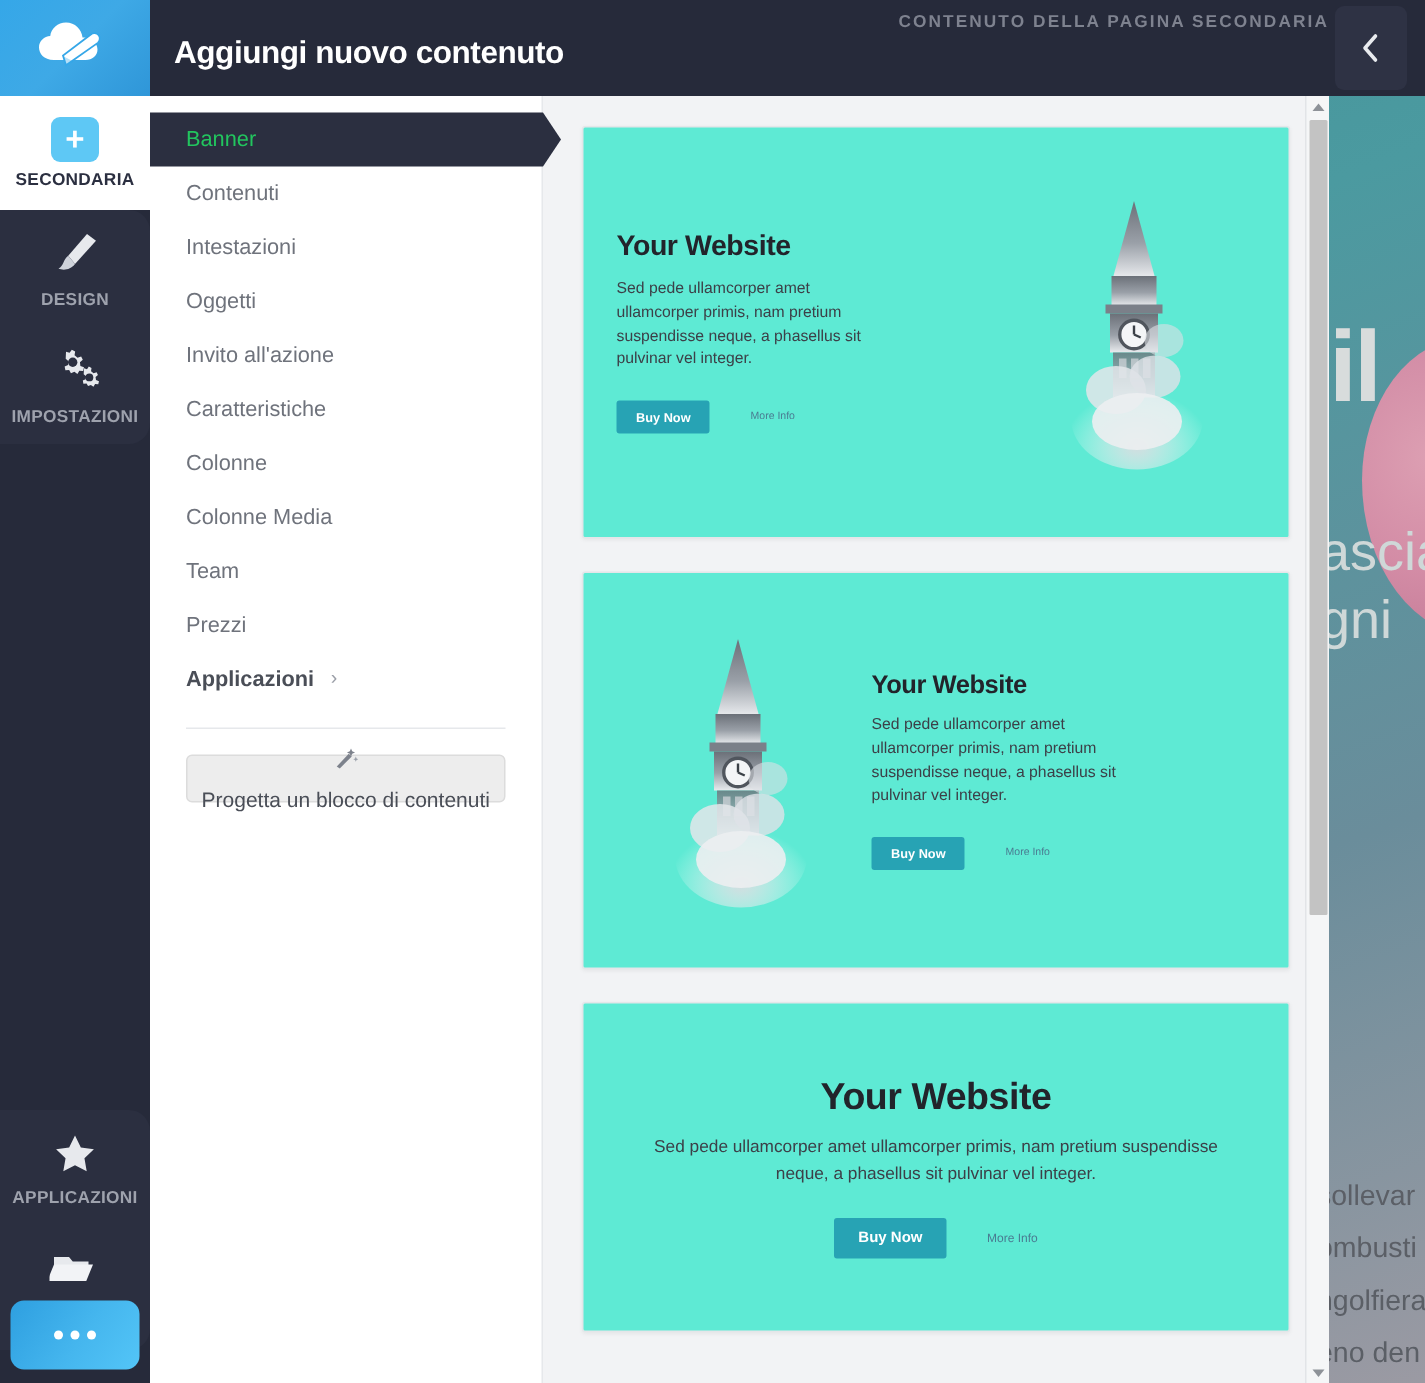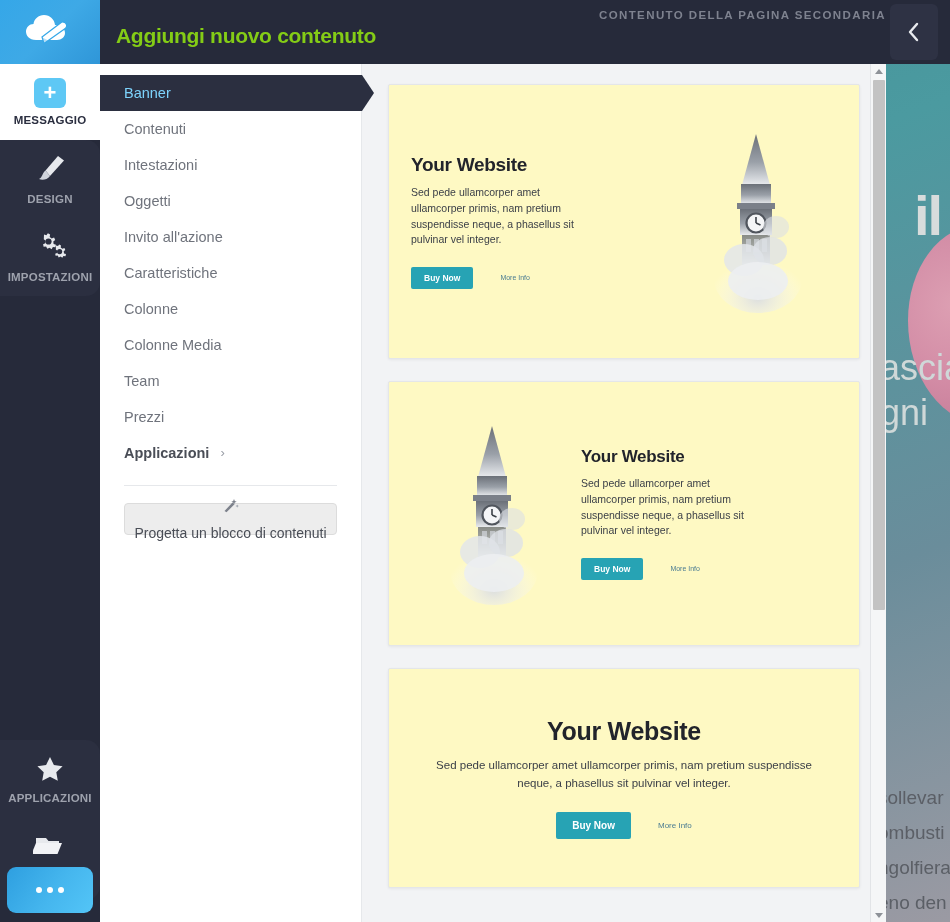--- a/index.html
+++ b/index.html
@@ -9,25 +9,24 @@
     font-family: "Liberation Sans", sans-serif;
     background: #ffffff;
   }
 
   
   .bg-page {
     position: absolute; inset: 0;
     background: linear-gradient(160deg, #3f8d93 0%, #4b9aa0 35%, #6a8d9b 70%, #9b9aa3 100%);
   }
   .bg-hero-title {
-    position: absolute; left: 886px; top: 188px;
-    font-size: 56px; font-weight: 700; color: #d8dcdc;
+    position: absolute; left: 886px; top: 211px;
+    font-size: 67px; font-weight: 700; color: #d8dcdc;
     letter-spacing: -2px; line-height: 1;
     white-space: nowrap;
-    padding-left: 28px;
   }
   .bg-hero-sub {
     position: absolute; left: 880px; top: 345px;
     font-size: 36px; color: #cfd8d8; line-height: 1.25;
     white-space: nowrap;
   }
   .bg-body-text {
     position: absolute; left: 878px; top: 780px;
     font-size: 19px; color: #5b5f66; line-height: 1.85;
     white-space: nowrap;
@@ -60,21 +59,21 @@
     position: absolute; left: 100px; top: 0; width: 786px; height: 64px;
     background: #262a3a;
     padding: 9px 0 0 16px;
     z-index: 5;
   }
   .header-eyebrow {
     font-size: 11.5px; font-weight: 700; letter-spacing: 1.4px;
     color: #7e828f; text-transform: uppercase; text-align: right;
   }
   .header-title {
-    font-size: 21px; font-weight: 700; color: #84cc16;
+    font-size: 21px; font-weight: 700; color: #ffffff;
     letter-spacing: -.3px; margin-top: 3px;
   }
 
   
   .brand {
     position: absolute; left: 0; top: 0; width: 100px; height: 64px;
     background: linear-gradient(135deg, #35a7e8 0%, #3ea9e6 50%, #2f96d8 100%);
     display: flex; align-items: center; justify-content: center;
     z-index: 6;
   }
@@ -135,21 +134,21 @@
   .menu-list { padding-top: 11px; }
   .menu-item {
     position: relative;
     height: 36px; line-height: 36px;
     padding-left: 24px;
     font-size: 14.5px; color: #6f737c;
     cursor: pointer;
     white-space: nowrap;
   }
   .menu-item.active {
-    background: #2b2f40; color: #7dd3fc;
+    background: #2b2f40; color: #22c55e;
     width: 262px;
   }
   .menu-item.active::after {
     content: "";
     position: absolute; right: -12px; top: 0;
     width: 0; height: 0;
     border-top: 18px solid transparent;
     border-bottom: 18px solid transparent;
     border-left: 12px solid #2b2f40;
   }
@@ -179,21 +178,21 @@
 
   
   .preview {
     position: absolute; left: 362px; top: 64px; width: 524px; bottom: 0;
     background: #f2f3f5;
     z-index: 3;
     overflow: hidden;
   }
   .cards { padding: 20px 26px 0 26px; }
   .card {
-    background: #fef9c3;
+    background: #5eead4;
     border: 1px solid #e4e6e9;
     border-radius: 2px;
     box-shadow: 0 1px 3px rgba(0,0,0,.06);
     margin-bottom: 22px;
     padding: 5px 18px;
   }
   .card.c1 { height: 275px; }
   .card.c2 { height: 265px; }
   .card.c3 { height: 220px; }
 
@@ -311,21 +310,21 @@
 <div class="header">
   <div class="header-eyebrow">CONTENUTO DELLA PAGINA SECONDARIA</div>
   <div class="header-title">Aggiungi nuovo contenuto</div>
 </div>
 
 <div class="rail">
   <div class="rail-top"></div>
 
   <div class="rail-item light" style="position:absolute;left:0;top:0;width:100px;height:76px;">
     <div class="plus-tile">+</div>
-    <div class="label">MESSAGGIO</div>
+    <div class="label">SECONDARIA</div>
   </div>
 
   <div class="rail-group g1">
     <div class="rail-item dark">
       <span>
         <svg width="34" height="30" viewBox="0 0 34 30">
           <path d="M25 3 L31 7.5 L17 23 L12.5 17.5 Z" fill="#e7e9ed"></path>
           <path d="M12.5 17.5 L17 23 C14 27 9 27.5 6 26 C9.5 24.5 9 20 12.5 17.5 Z" fill="#cfd3db"></path>
         </svg>
       </span>

